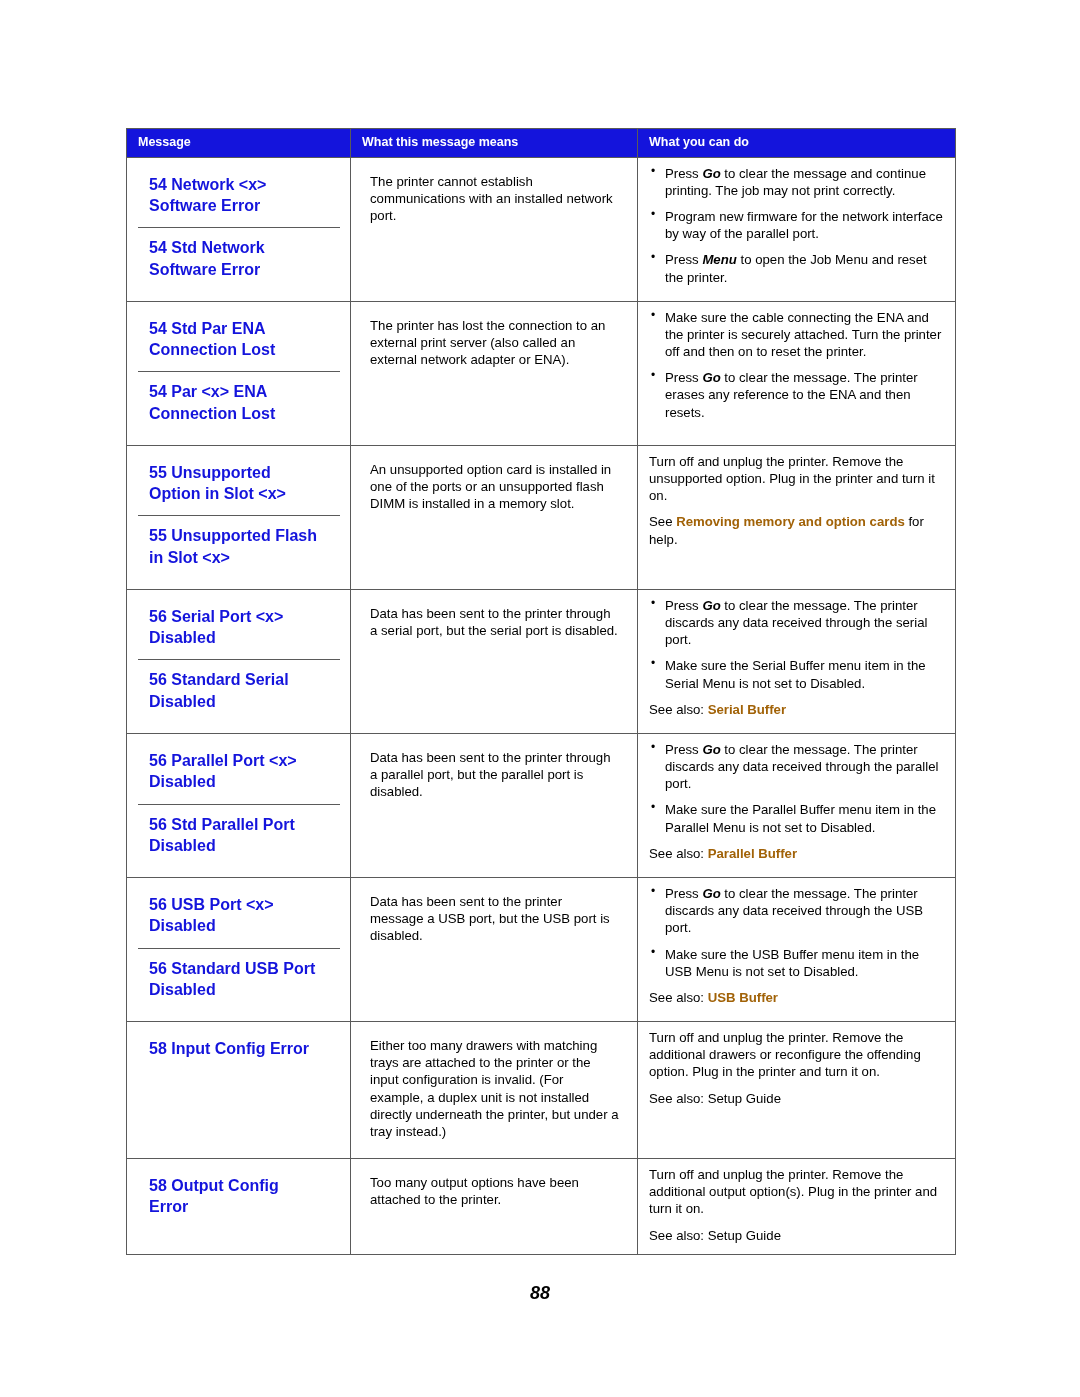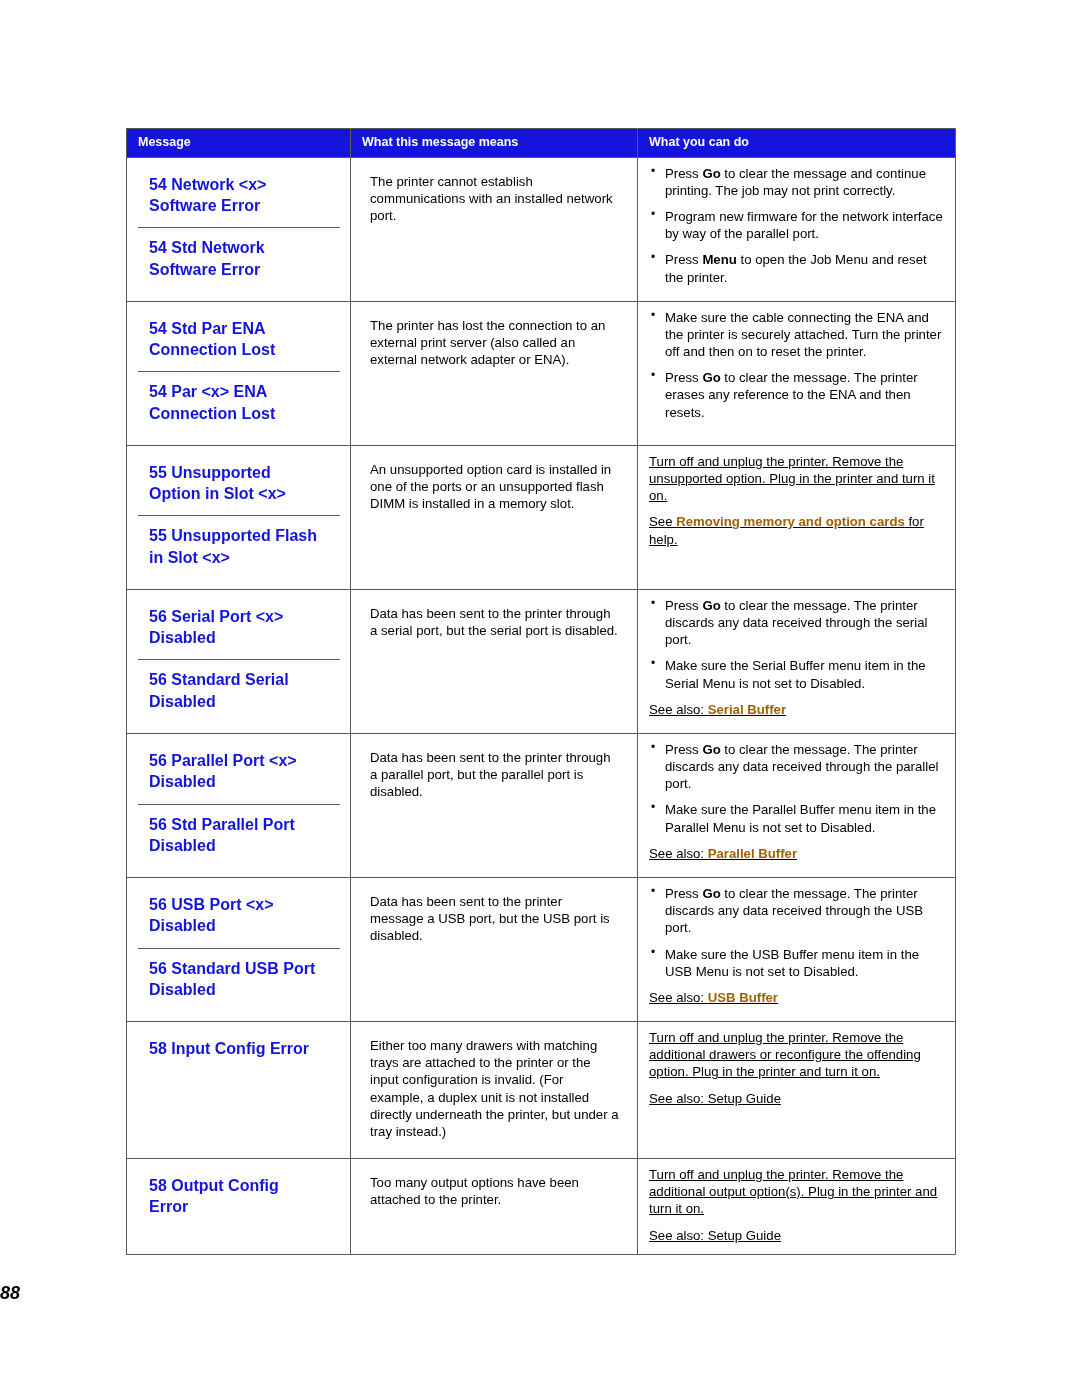--- a/index.html
+++ b/index.html
@@ -98,38 +98,37 @@
     content: "\2022";
     position: absolute;
     left: 2px;
     top: -1px;
     font-size: 12px;
     color: #000;
   }
 
   .do-para {
     margin: 0 0 9px 0;
-    text-decoration: underline;
   }
   .do-para:last-child { margin-bottom: 0; }
   .do-para.after-list { margin-top: 9px; margin-bottom: 0; }
 
-  .b { font-weight: bold; }
+  .b { font-weight: bold; font-style: italic; }
   .link {
     color: #a16207;
     font-weight: bold;
     margin-top: 47px;
   }
 
   .page-number {
     position: absolute;
     left: 0;
     top: 1283px;
     width: 1080px;
-    text-align: left;
+    text-align: center;
     font-family: "Liberation Sans", sans-serif;
     font-size: 18px;
     font-weight: bold;
     font-style: italic;
     color: #000000;
   }
 </style>
 </head>
 <body>
 

